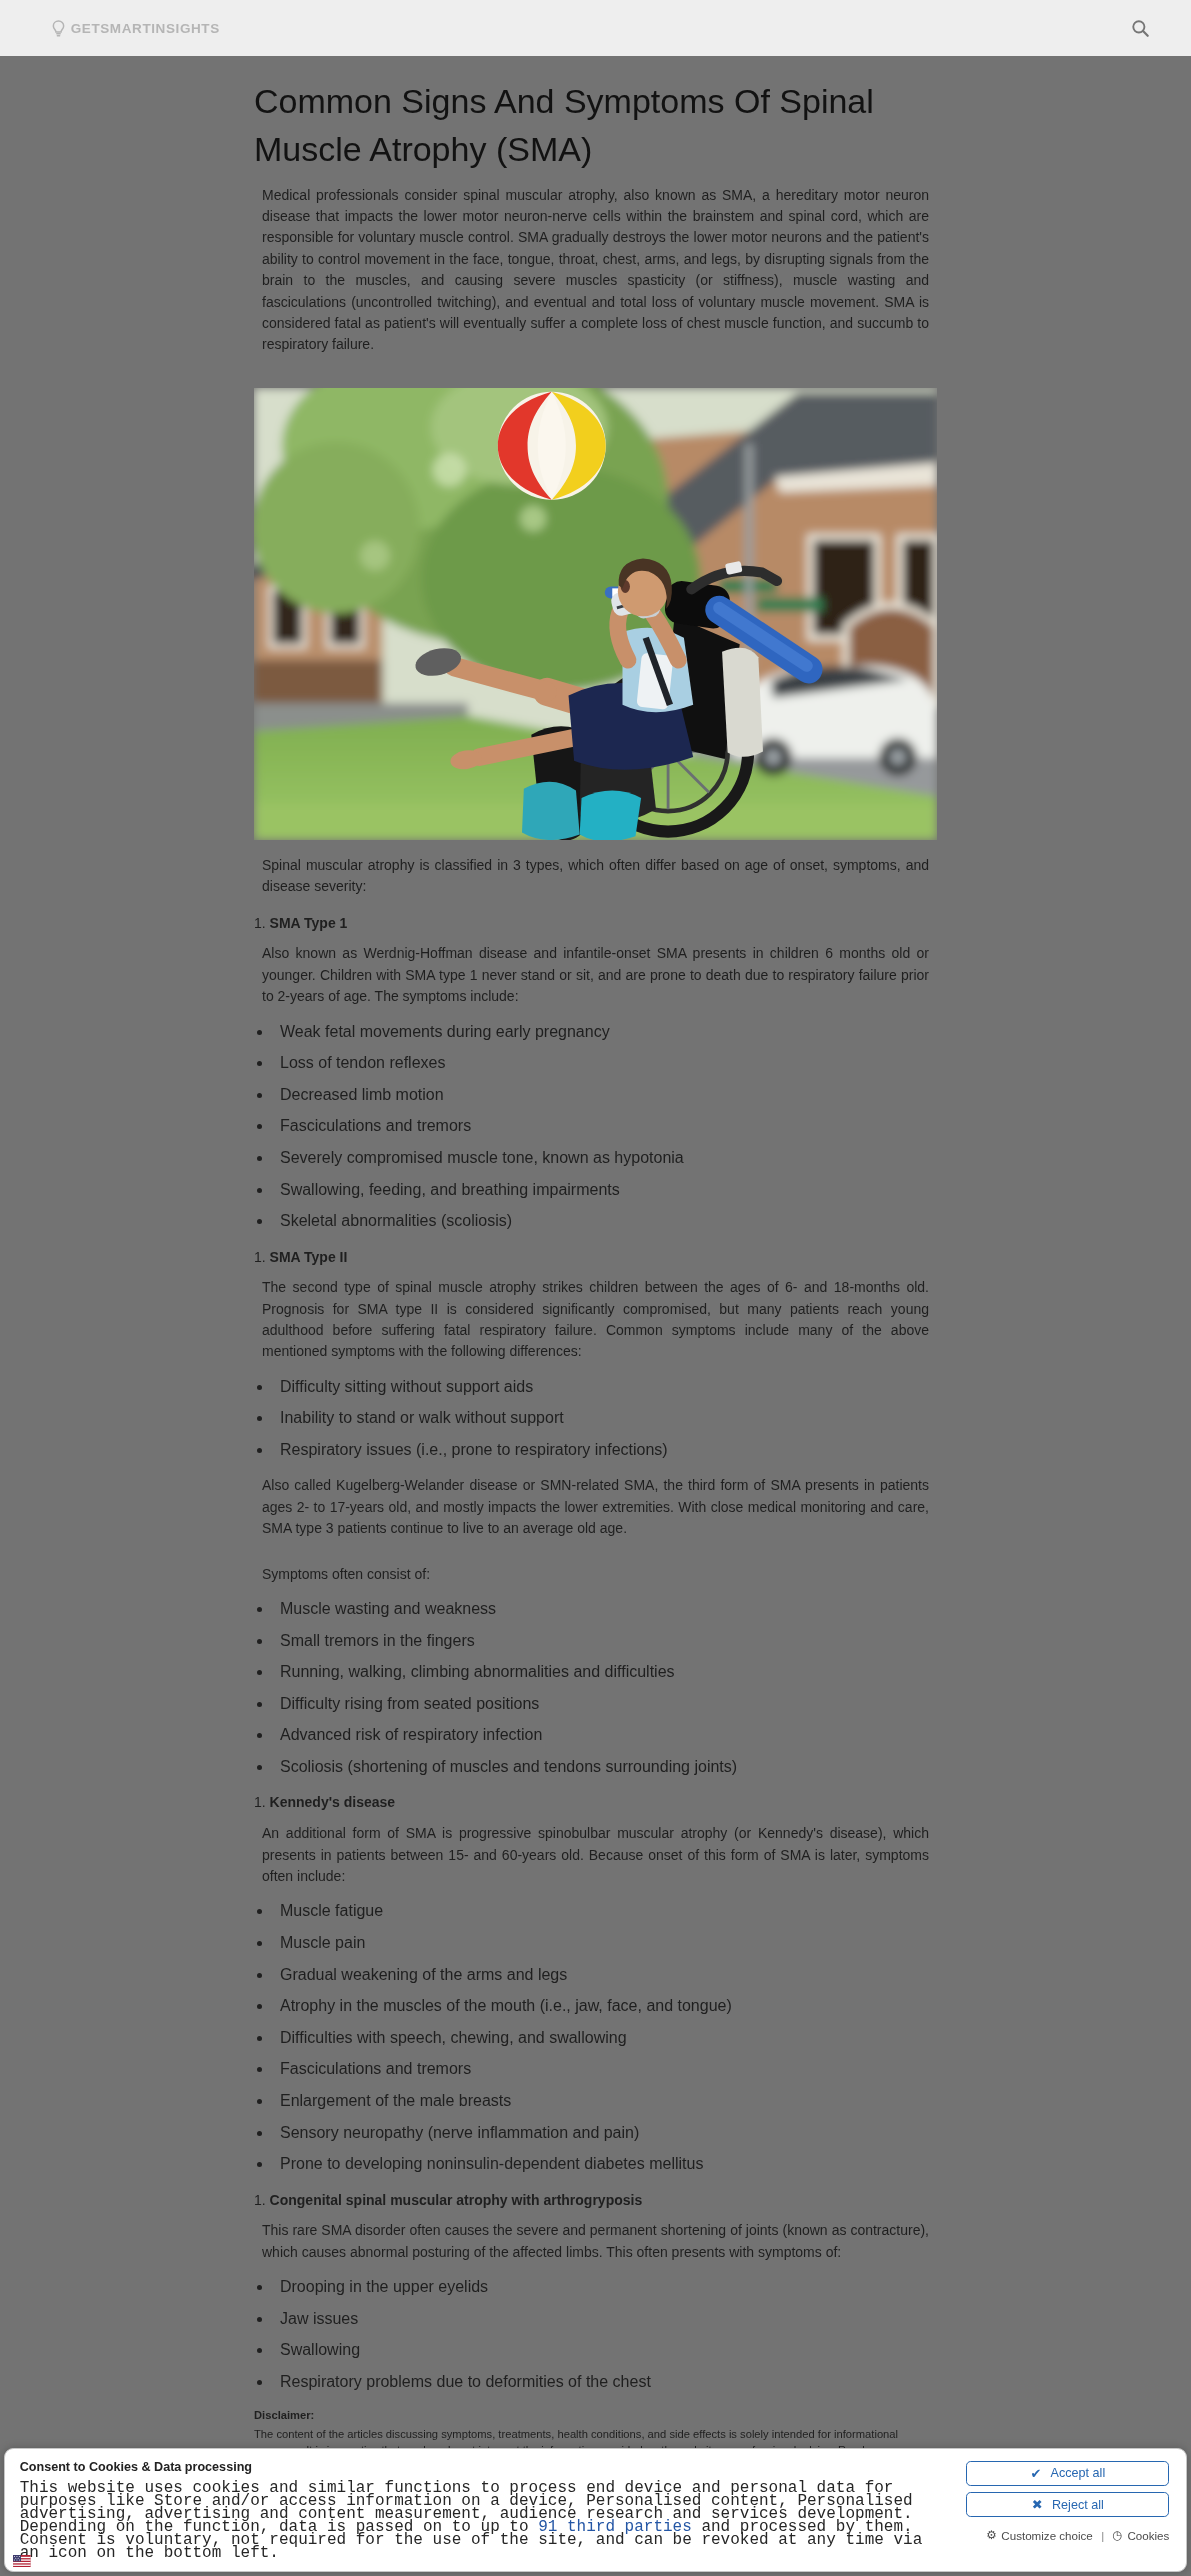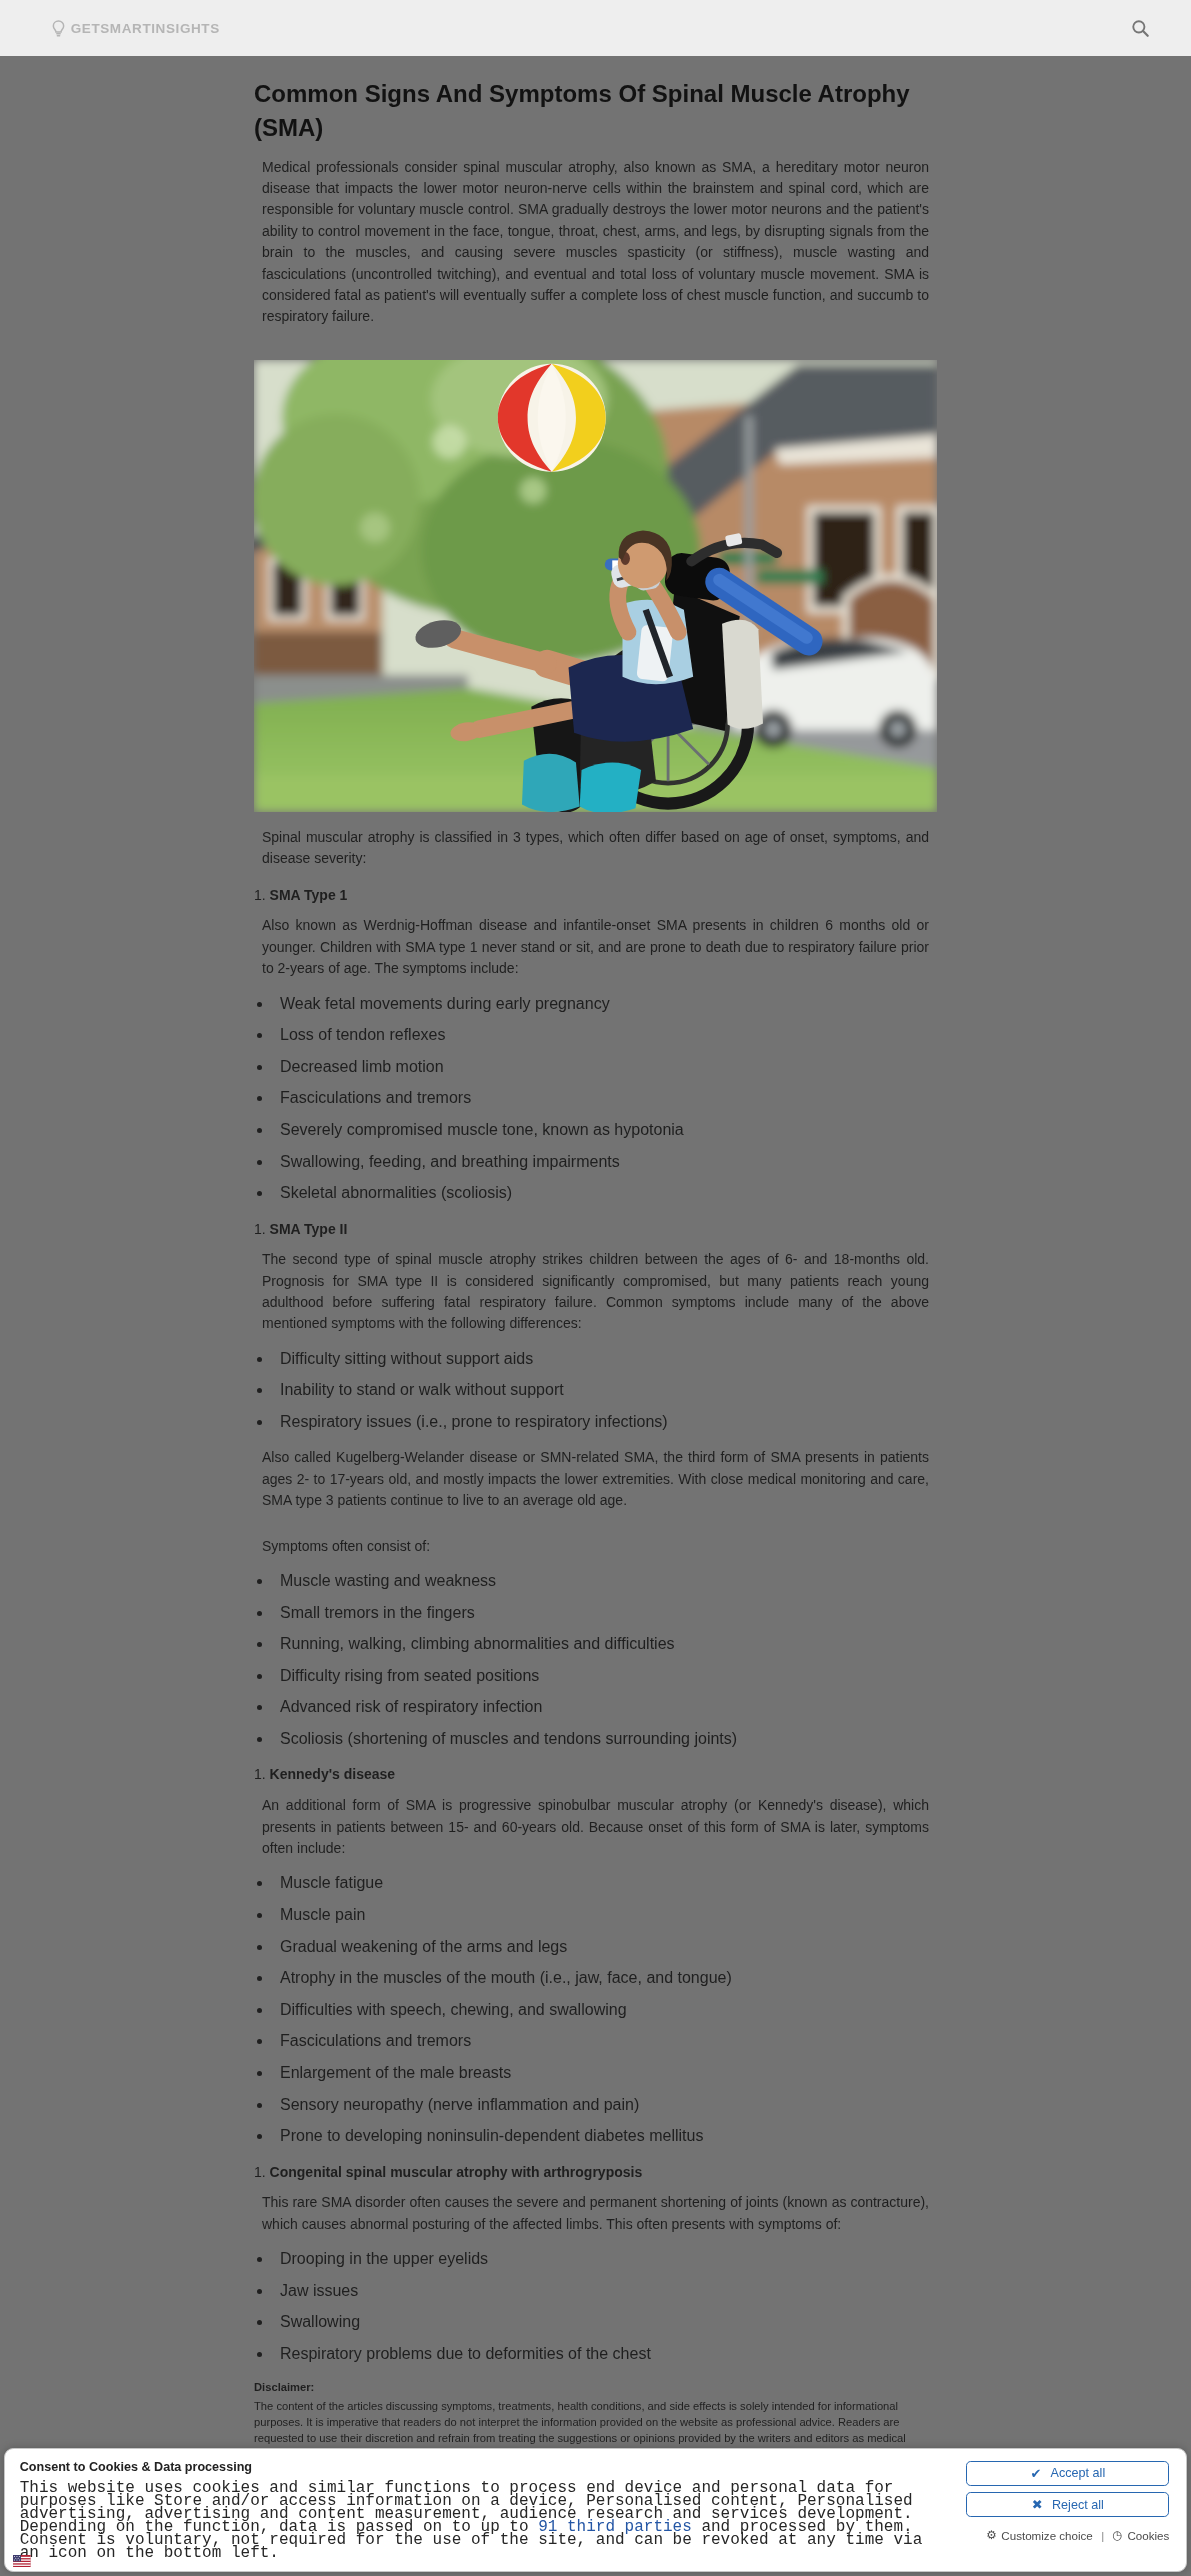--- a/index.html
+++ b/index.html
@@ -6,21 +6,21 @@
   body { margin:0; background:#fff; font-family:"Liberation Sans","DejaVu Sans",sans-serif; color:#1e1e1e; }
   .page { position:relative; width:1191px; height:2576px; margin:0 auto; overflow:hidden; background:#737373; }
 
   
   .site-header { height:56px; background:#eeeeee; display:flex; align-items:center; justify-content:space-between; padding:0 37px 0 51px; }
   .logo { display:flex; align-items:center; gap:4.7px; color:#b5b5b5; font-weight:bold; font-size:13.5px; letter-spacing:0.6px; cursor:pointer; }
   .search-btn { background:none; border:none; cursor:pointer; padding:3.7px; display:flex; }
 
   
   .content { width:683px; margin:0 auto; }
-  h1.title { font-size:24px; line-height:34px; margin:21.4px 0 11.2px; color:#121212; font-weight:bold; }
+  h1.title { font-size:34px; line-height:48px; margin:21.4px 0 11.2px; color:#121212; font-weight:normal; }
   p.body { font-size:14px; line-height:21.4px; text-align:justify; margin:0 8px 13px; color:#1f1f1f; }
   .photo-wrap { margin:32px 0 15px; }
   svg.photo { display:block; width:683px; height:452px; }
   .section-heading { font-size:14px; line-height:21.4px; margin:15px 0 9.3px; color:#1f1f1f; }
   .section-heading b { font-weight:bold; }
   ul.symptoms { margin:11.2px 0 15px; padding-left:18.6px; list-style:disc; }
   ul.symptoms li { font-size:16px; line-height:21.4px; margin-bottom:10.2px; padding-left:7.4px; color:#1f1f1f; }
   p.lead2 { margin-top:24px; text-align:left; }
 
   .disclaimer { font-size:11.2px; line-height:16px; color:#1f1f1f; }

